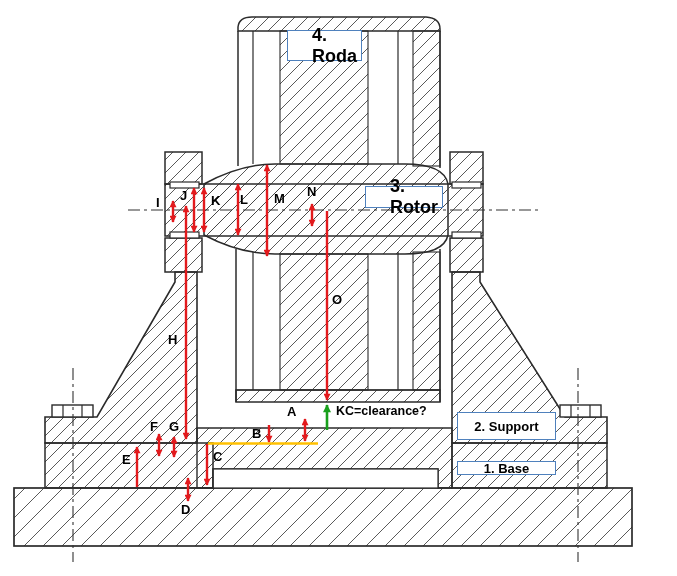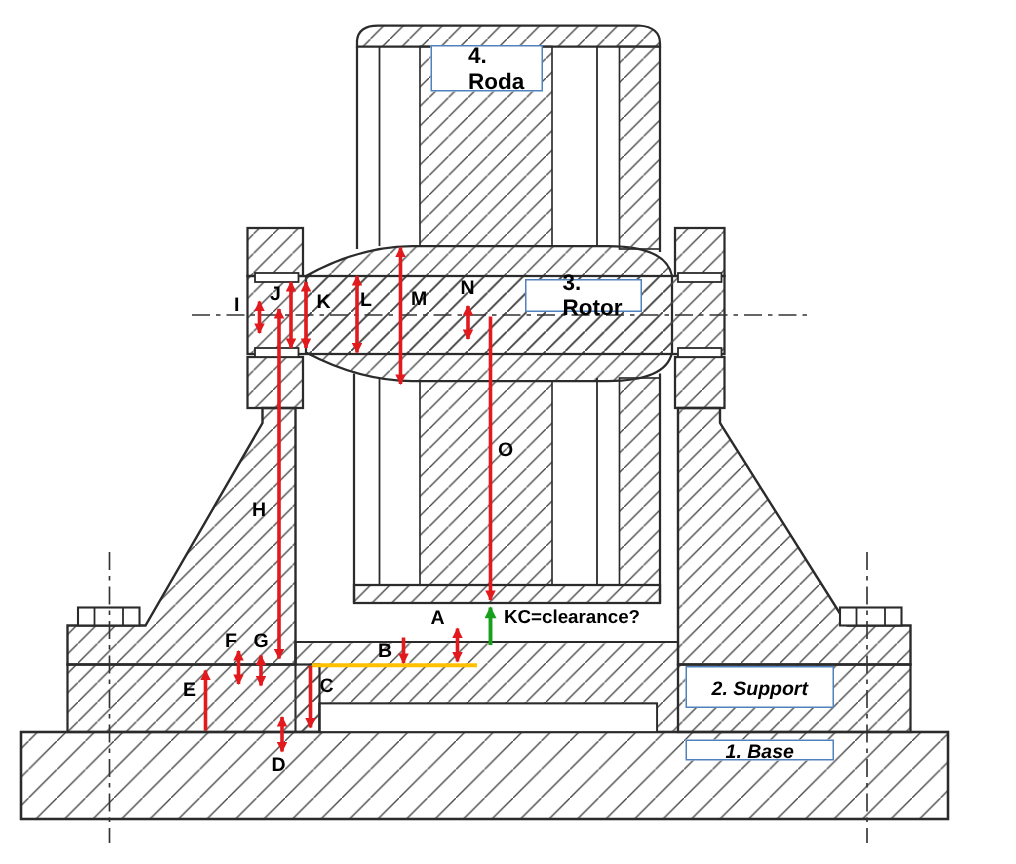--- a/index.html
+++ b/index.html
@@ -13,22 +13,22 @@
   #stage{
     position:relative;width:677px;height:576px;background:#ffffff;overflow:hidden;
     font-family:"Liberation Sans", sans-serif;
   }
   #drawing{position:absolute;left:0;top:0;}
   .callout{
     position:absolute;display:flex;align-items:center;justify-content:center;
     background:#ffffff;border:1.6px solid var(--callout-border);
     color:#000;font-weight:bold;box-sizing:border-box;
   }
-  .callout.plain{font-style:normal;font-size:15px;padding-left:24px;}
-  .callout.italic{font-style:italic;font-size:13px;margin-top:32px;}
+  .callout.plain{font-style:normal;font-size:18px;padding-left:24px;}
+  .callout.italic{font-size:13px;}
   .dim-letter{
     position:absolute;color:#000;font-weight:bold;font-size:13px;line-height:15px;
     white-space:nowrap;
   }
   .kc-label{
     position:absolute;color:#000;font-weight:bold;font-size:12.5px;white-space:nowrap;
   }
 </style>
 </head>
 <body>
@@ -144,21 +144,21 @@
       <line x1="137" y1="487" x2="137" y2="447" marker-end="url(#ah-red)"></line>
       <line x1="159" y1="434" x2="159" y2="456" marker-start="url(#ah-red)" marker-end="url(#ah-red)"></line>
       <line x1="174" y1="437" x2="174" y2="457" marker-start="url(#ah-red)" marker-end="url(#ah-red)"></line>
     </g>
     <line x1="327" y1="430" x2="327" y2="405" stroke="var(--clearance-arrow)" stroke-width="2.6" marker-end="url(#ah-grn)"></line>
   </svg>
 
   <div class="callout plain" style="left:287px;top:30px;width:75px;height:31px;">
     <span>4. Roda</span>
   </div>
-  <div class="callout plain" style="left:350px;top:186px;width:78px;height:22px;">
+  <div class="callout plain" style="left:365px;top:186px;width:78px;height:22px;">
     <span>3. Rotor</span>
   </div>
   <div class="callout italic" style="left:457px;top:412px;width:99px;height:28px;">
     <span>2. Support</span>
   </div>
   <div class="callout italic" style="left:457px;top:461px;width:99px;height:14px;">
     <span>1. Base</span>
   </div>
 
   <span class="kc-label" style="left:336px;top:404px;">KC=clearance?</span>

